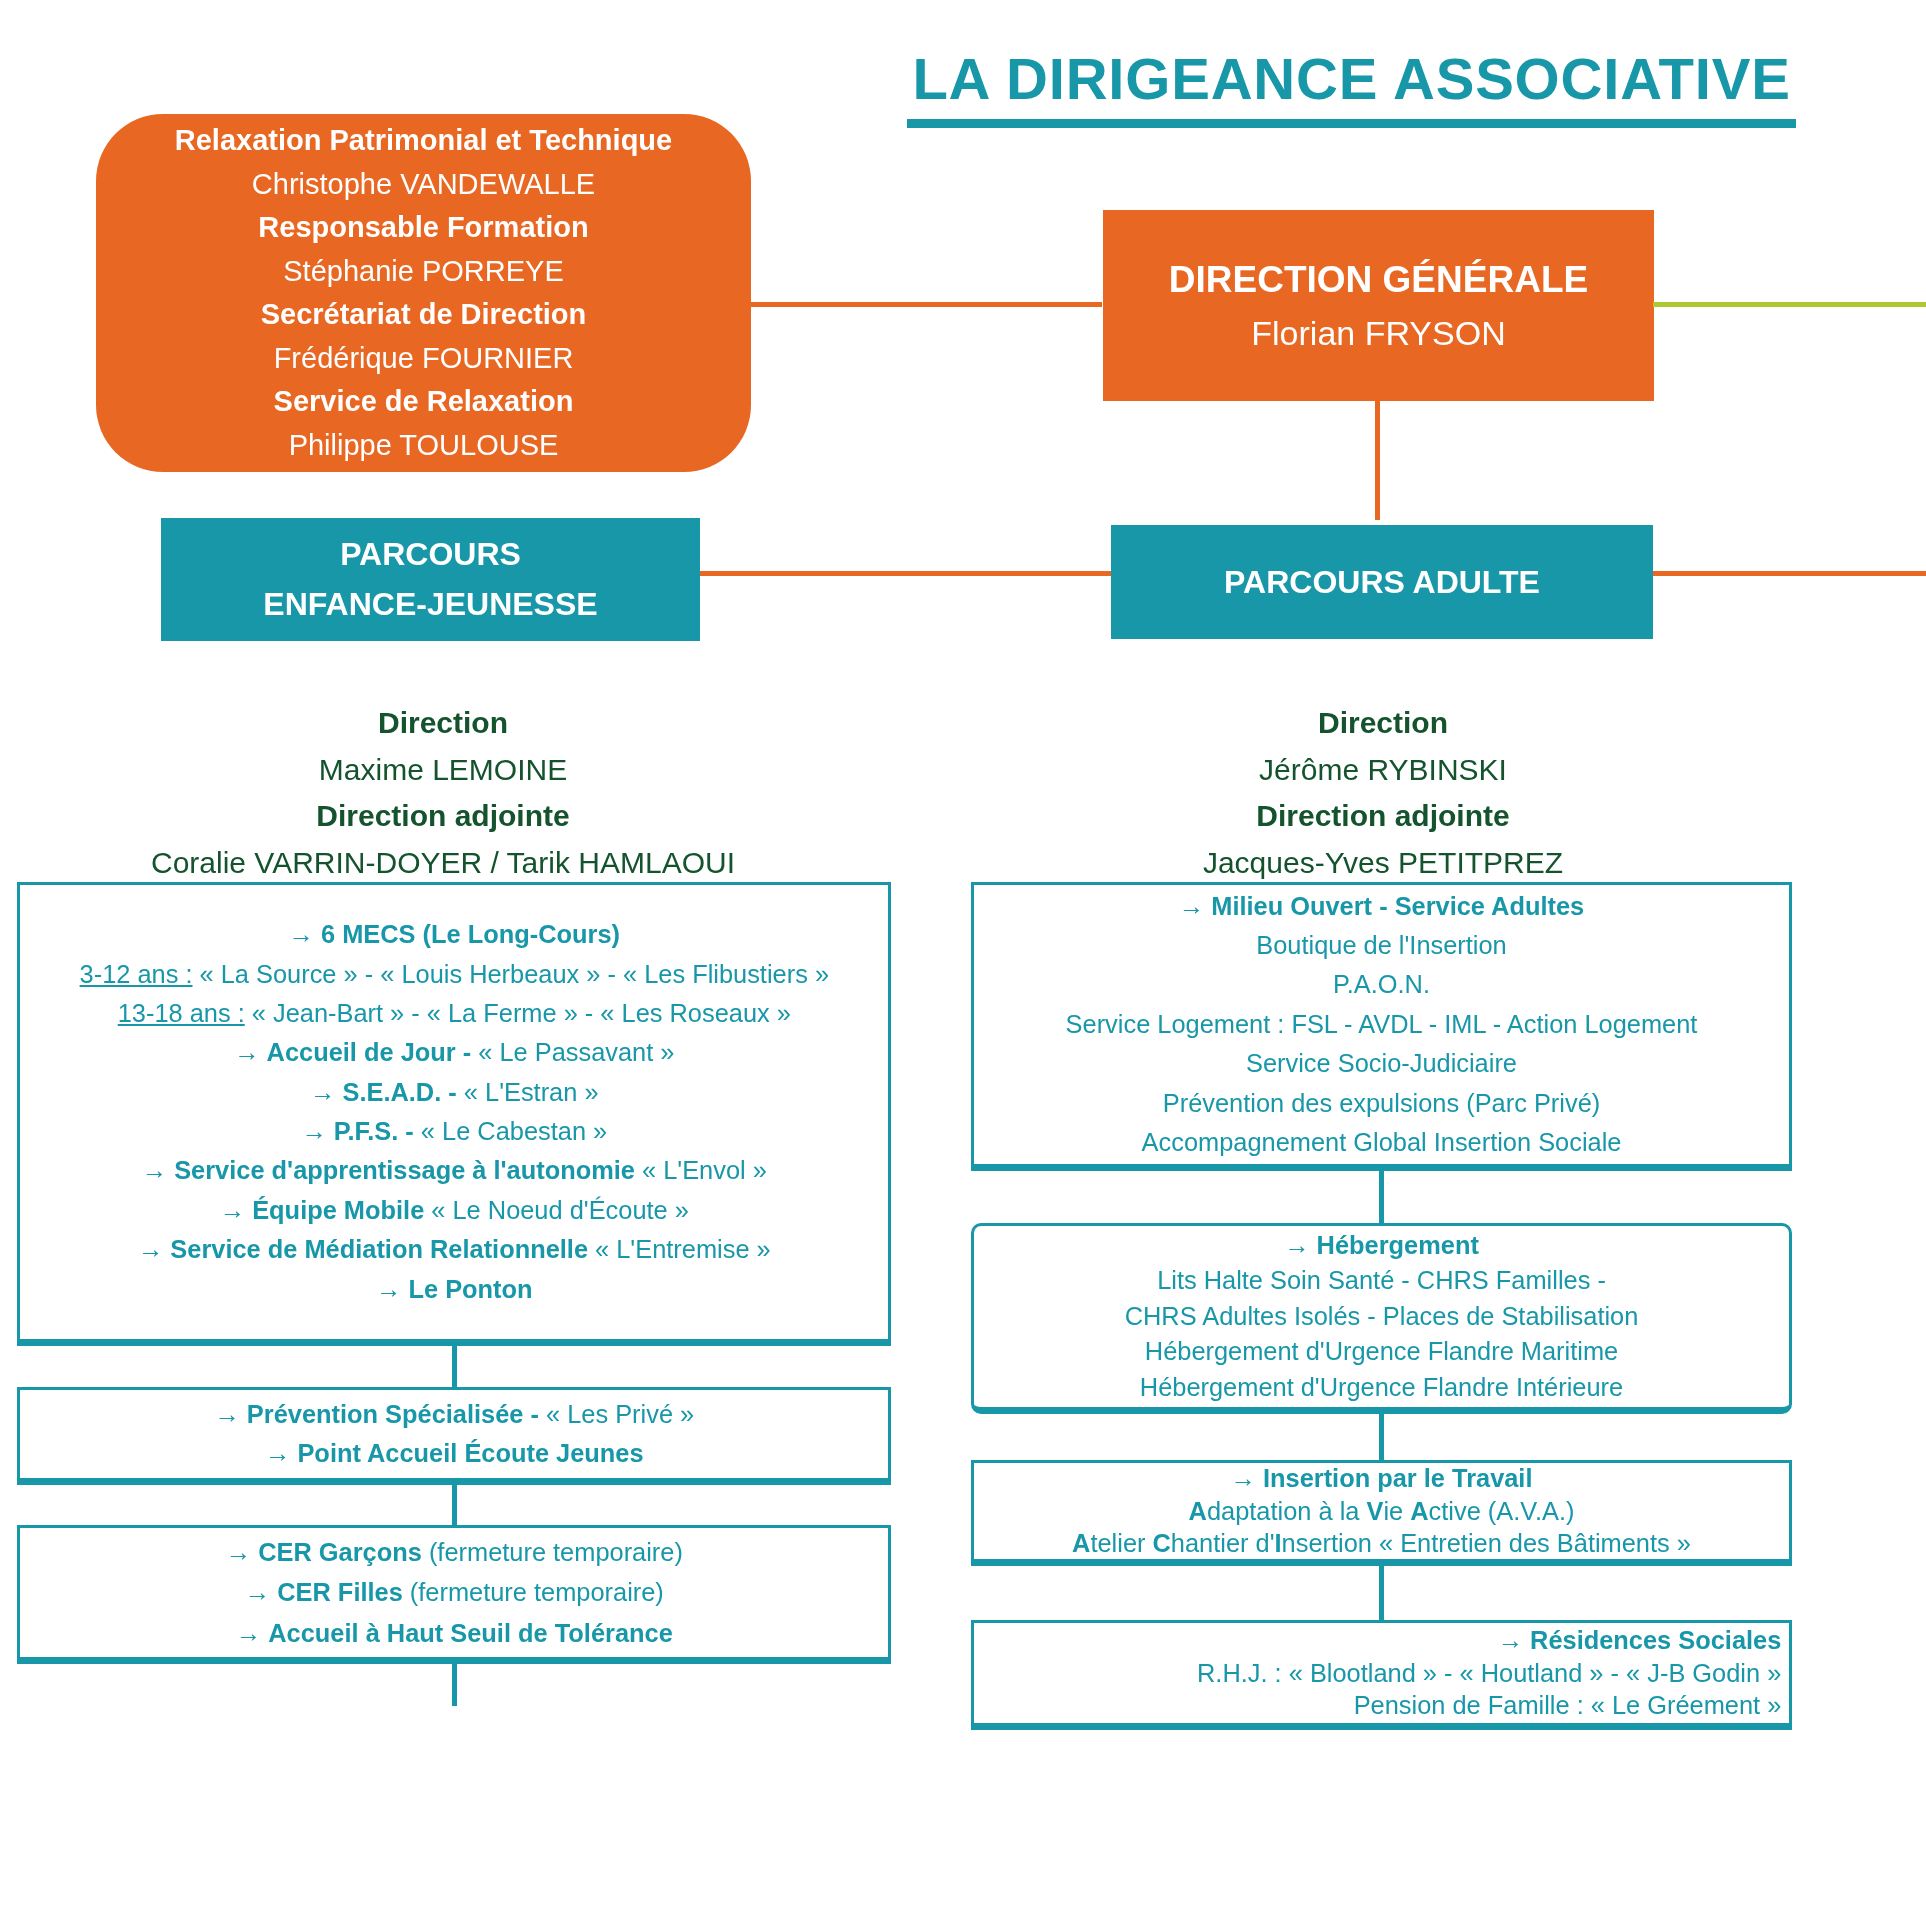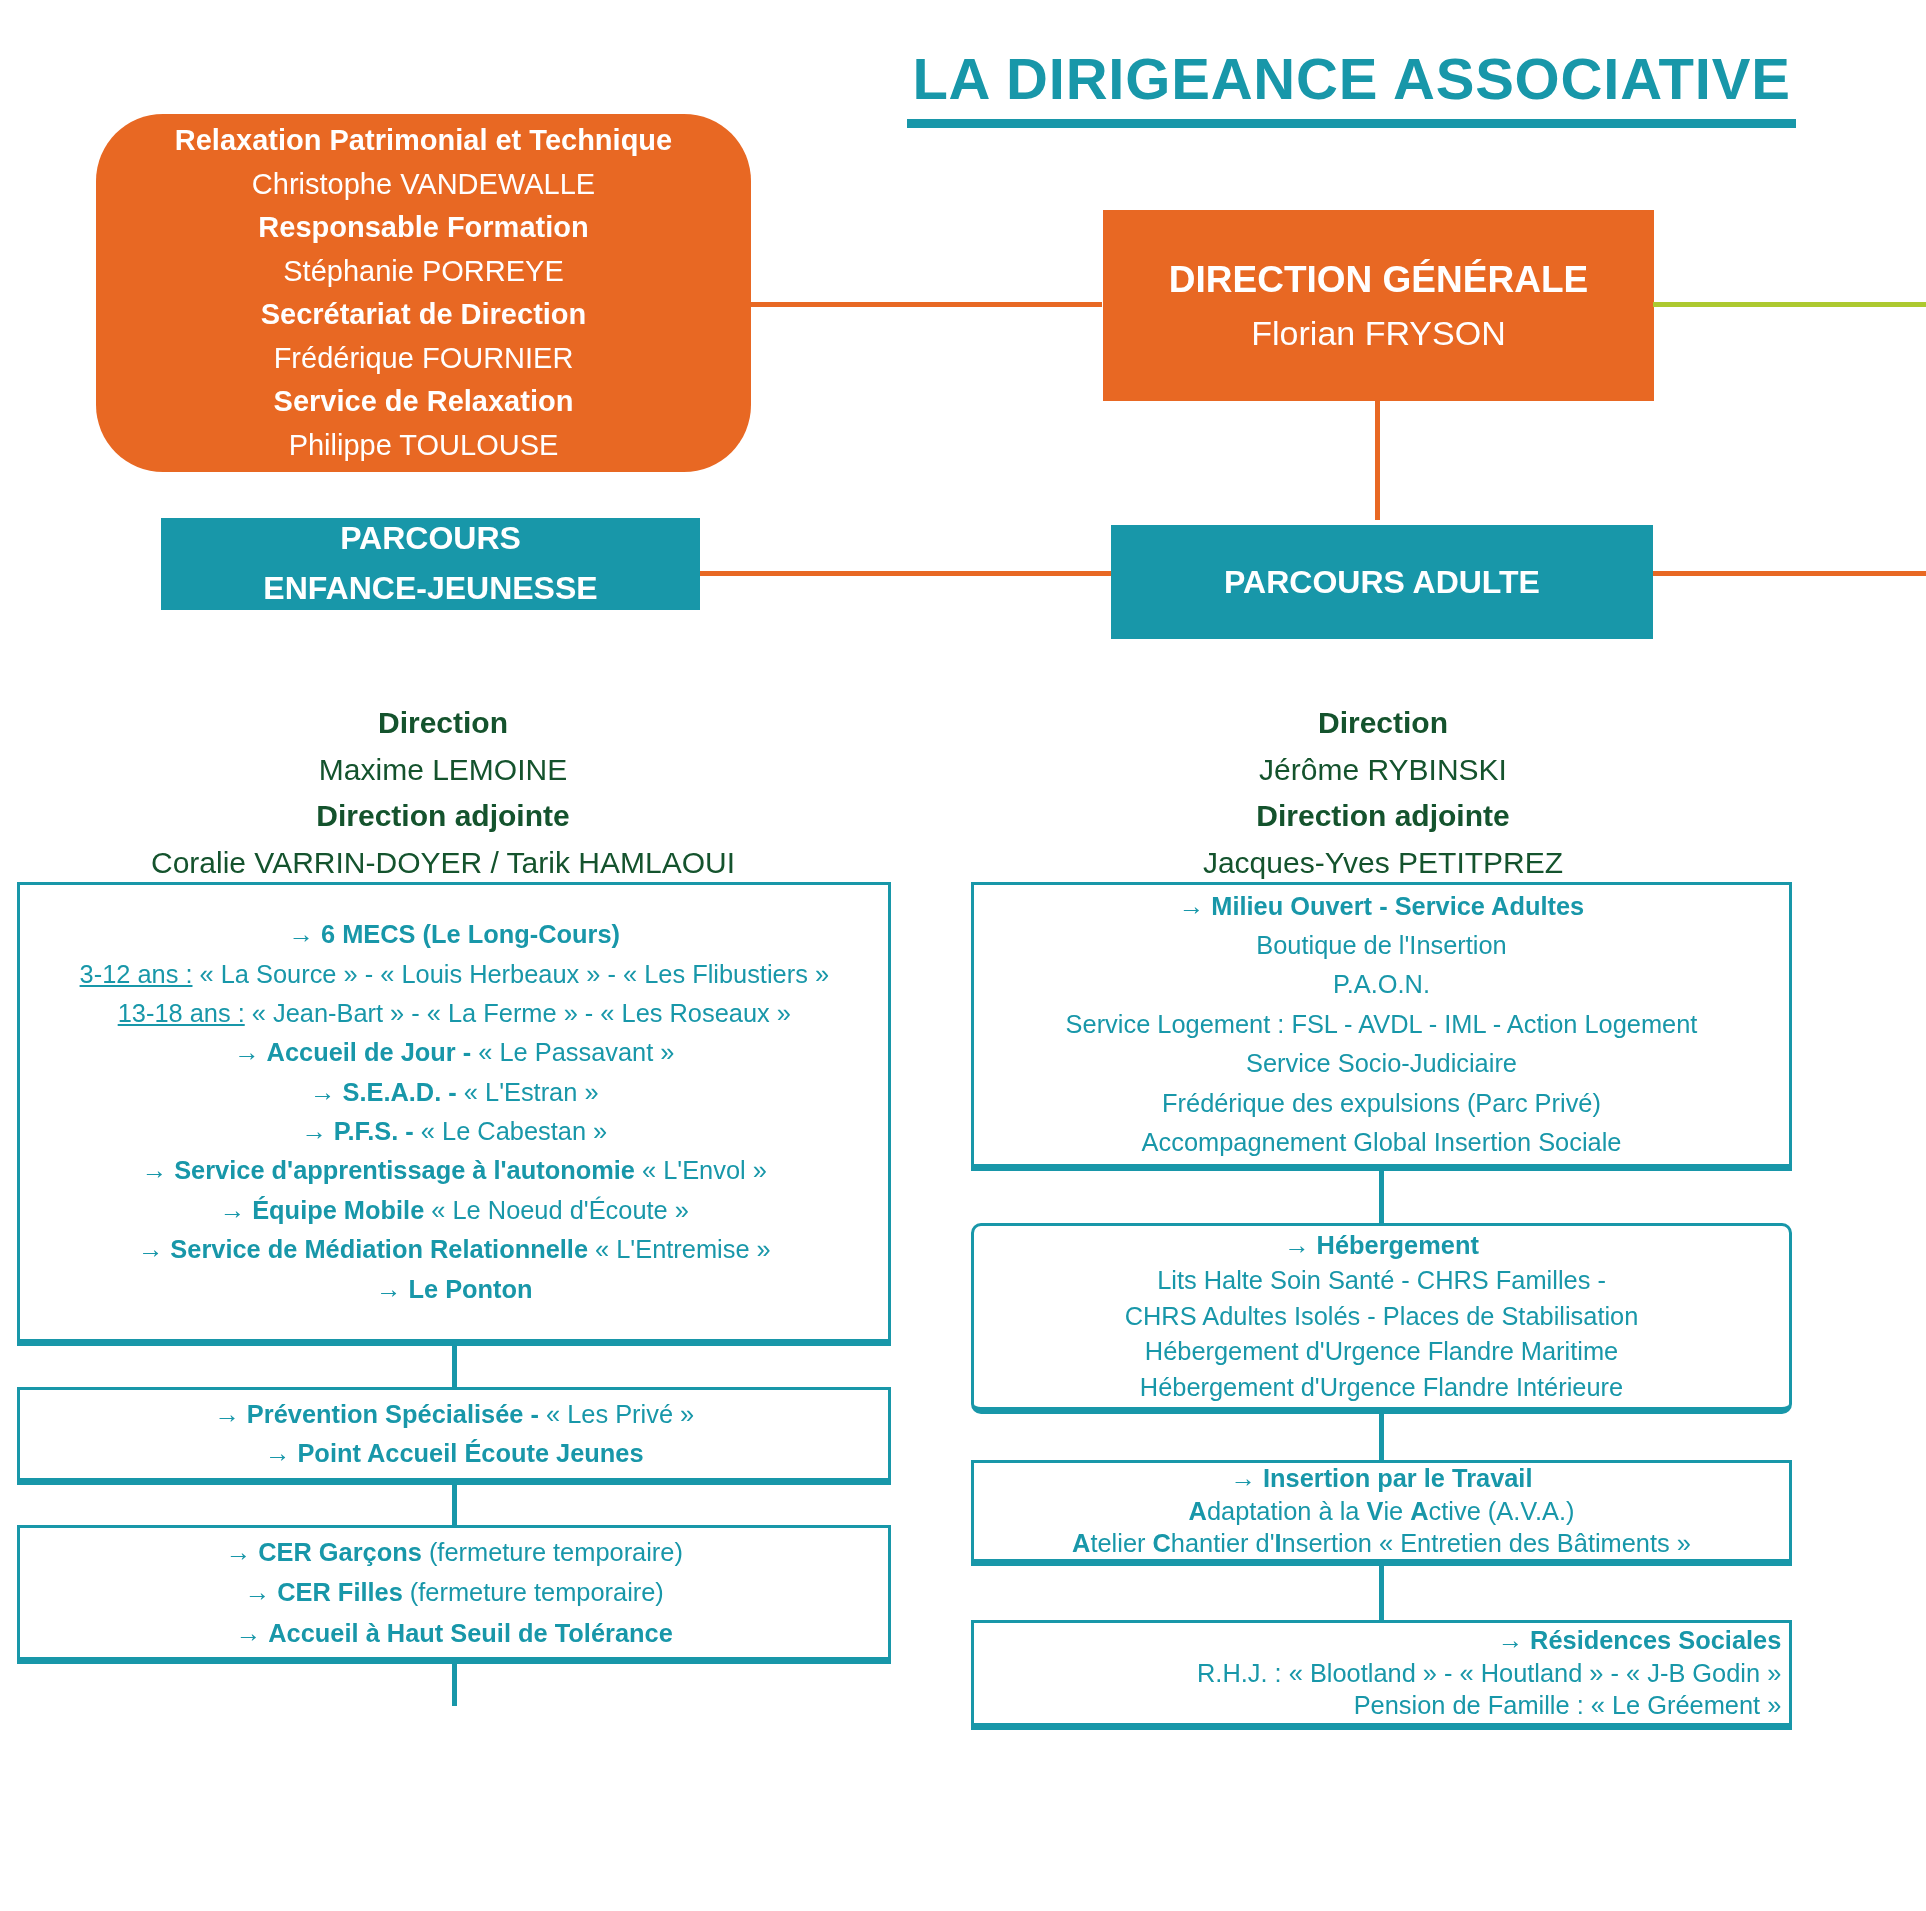--- a/index.html
+++ b/index.html
@@ -28,21 +28,21 @@
   .c-h4{left:1653px;top:571px;width:352px;height:5.4px;}
   .c-lv1{left:452px;top:1346px;width:4.6px;height:42px;}
   .c-lv2{left:452px;top:1485px;width:4.6px;height:42px;}
   .c-lv3{left:452px;top:1664px;width:4.6px;height:42px;}
   .c-mv1{left:1379px;top:1171px;width:4.6px;height:54px;}
   .c-mv2{left:1379px;top:1414px;width:4.6px;height:48px;}
   .c-mv3{left:1379px;top:1566px;width:4.6px;height:56px;}
   
   .parcours{background:#1897A9;color:#fff;display:flex;flex-direction:column;justify-content:center;
             text-align:center;font-weight:bold;}
-  .p-ej{left:161px;top:518px;width:539px;height:92px;font-size:32px;line-height:1.55;}
+  .p-ej{left:161px;top:518px;width:539px;height:123px;font-size:32px;line-height:1.55;}
   .p-ad{left:1111px;top:525px;width:542px;height:114px;font-size:32px;}
   
   .dirblock{color:#14532d;text-align:center;font-size:30px;line-height:1.55;margin-top:28px;}
   .d-ej{left:58px;top:672px;width:770px;}
   .d-ad{left:1040px;top:672px;width:686px;}
   
   .cbox{box-sizing:border-box;border:3.9px solid #1897A9;border-bottom-width:7.7px;background:#fff;
         color:#1897A9;display:flex;flex-direction:column;justify-content:center;text-align:center;
         font-size:25.4px;line-height:1.55;padding:2.3px 7.7px;}
   .L1{left:17.3px;top:882px;width:874px;height:464px;}
@@ -134,21 +134,21 @@
       <div class="line"><span>→ </span><span class="b">Accueil à Haut Seuil de Tolérance</span></div>
     </div>
   <div class="abs conn teal c-lv3"></div>
 
   <div class="abs cbox M1">
       <div class="line"><span>→ </span><span class="b">Milieu Ouvert - Service Adultes</span></div>
       <div class="line"><span>Boutique de l'Insertion</span></div>
       <div class="line"><span>P.A.O.N.</span></div>
       <div class="line"><span>Service Logement : FSL - AVDL - IML - Action Logement</span></div>
       <div class="line"><span>Service Socio-Judiciaire</span></div>
-      <div class="line"><span>Frédérique des expulsions (Parc Privé)</span></div>
+      <div class="line"><span>Prévention des expulsions (Parc Privé)</span></div>
       <div class="line"><span>Accompagnement Global Insertion Sociale</span></div>
     </div>
   <div class="abs conn teal c-mv1"></div>
   <div class="abs cbox M2">
       <div class="line"><span>→ </span><span class="b">Hébergement</span></div>
       <div class="line"><span>Lits Halte Soin Santé - CHRS Familles -</span></div>
       <div class="line"><span>CHRS Adultes Isolés - Places de Stabilisation</span></div>
       <div class="line"><span>Hébergement d'Urgence Flandre Maritime</span></div>
       <div class="line"><span>Hébergement d'Urgence Flandre Intérieure</span></div>
     </div>

